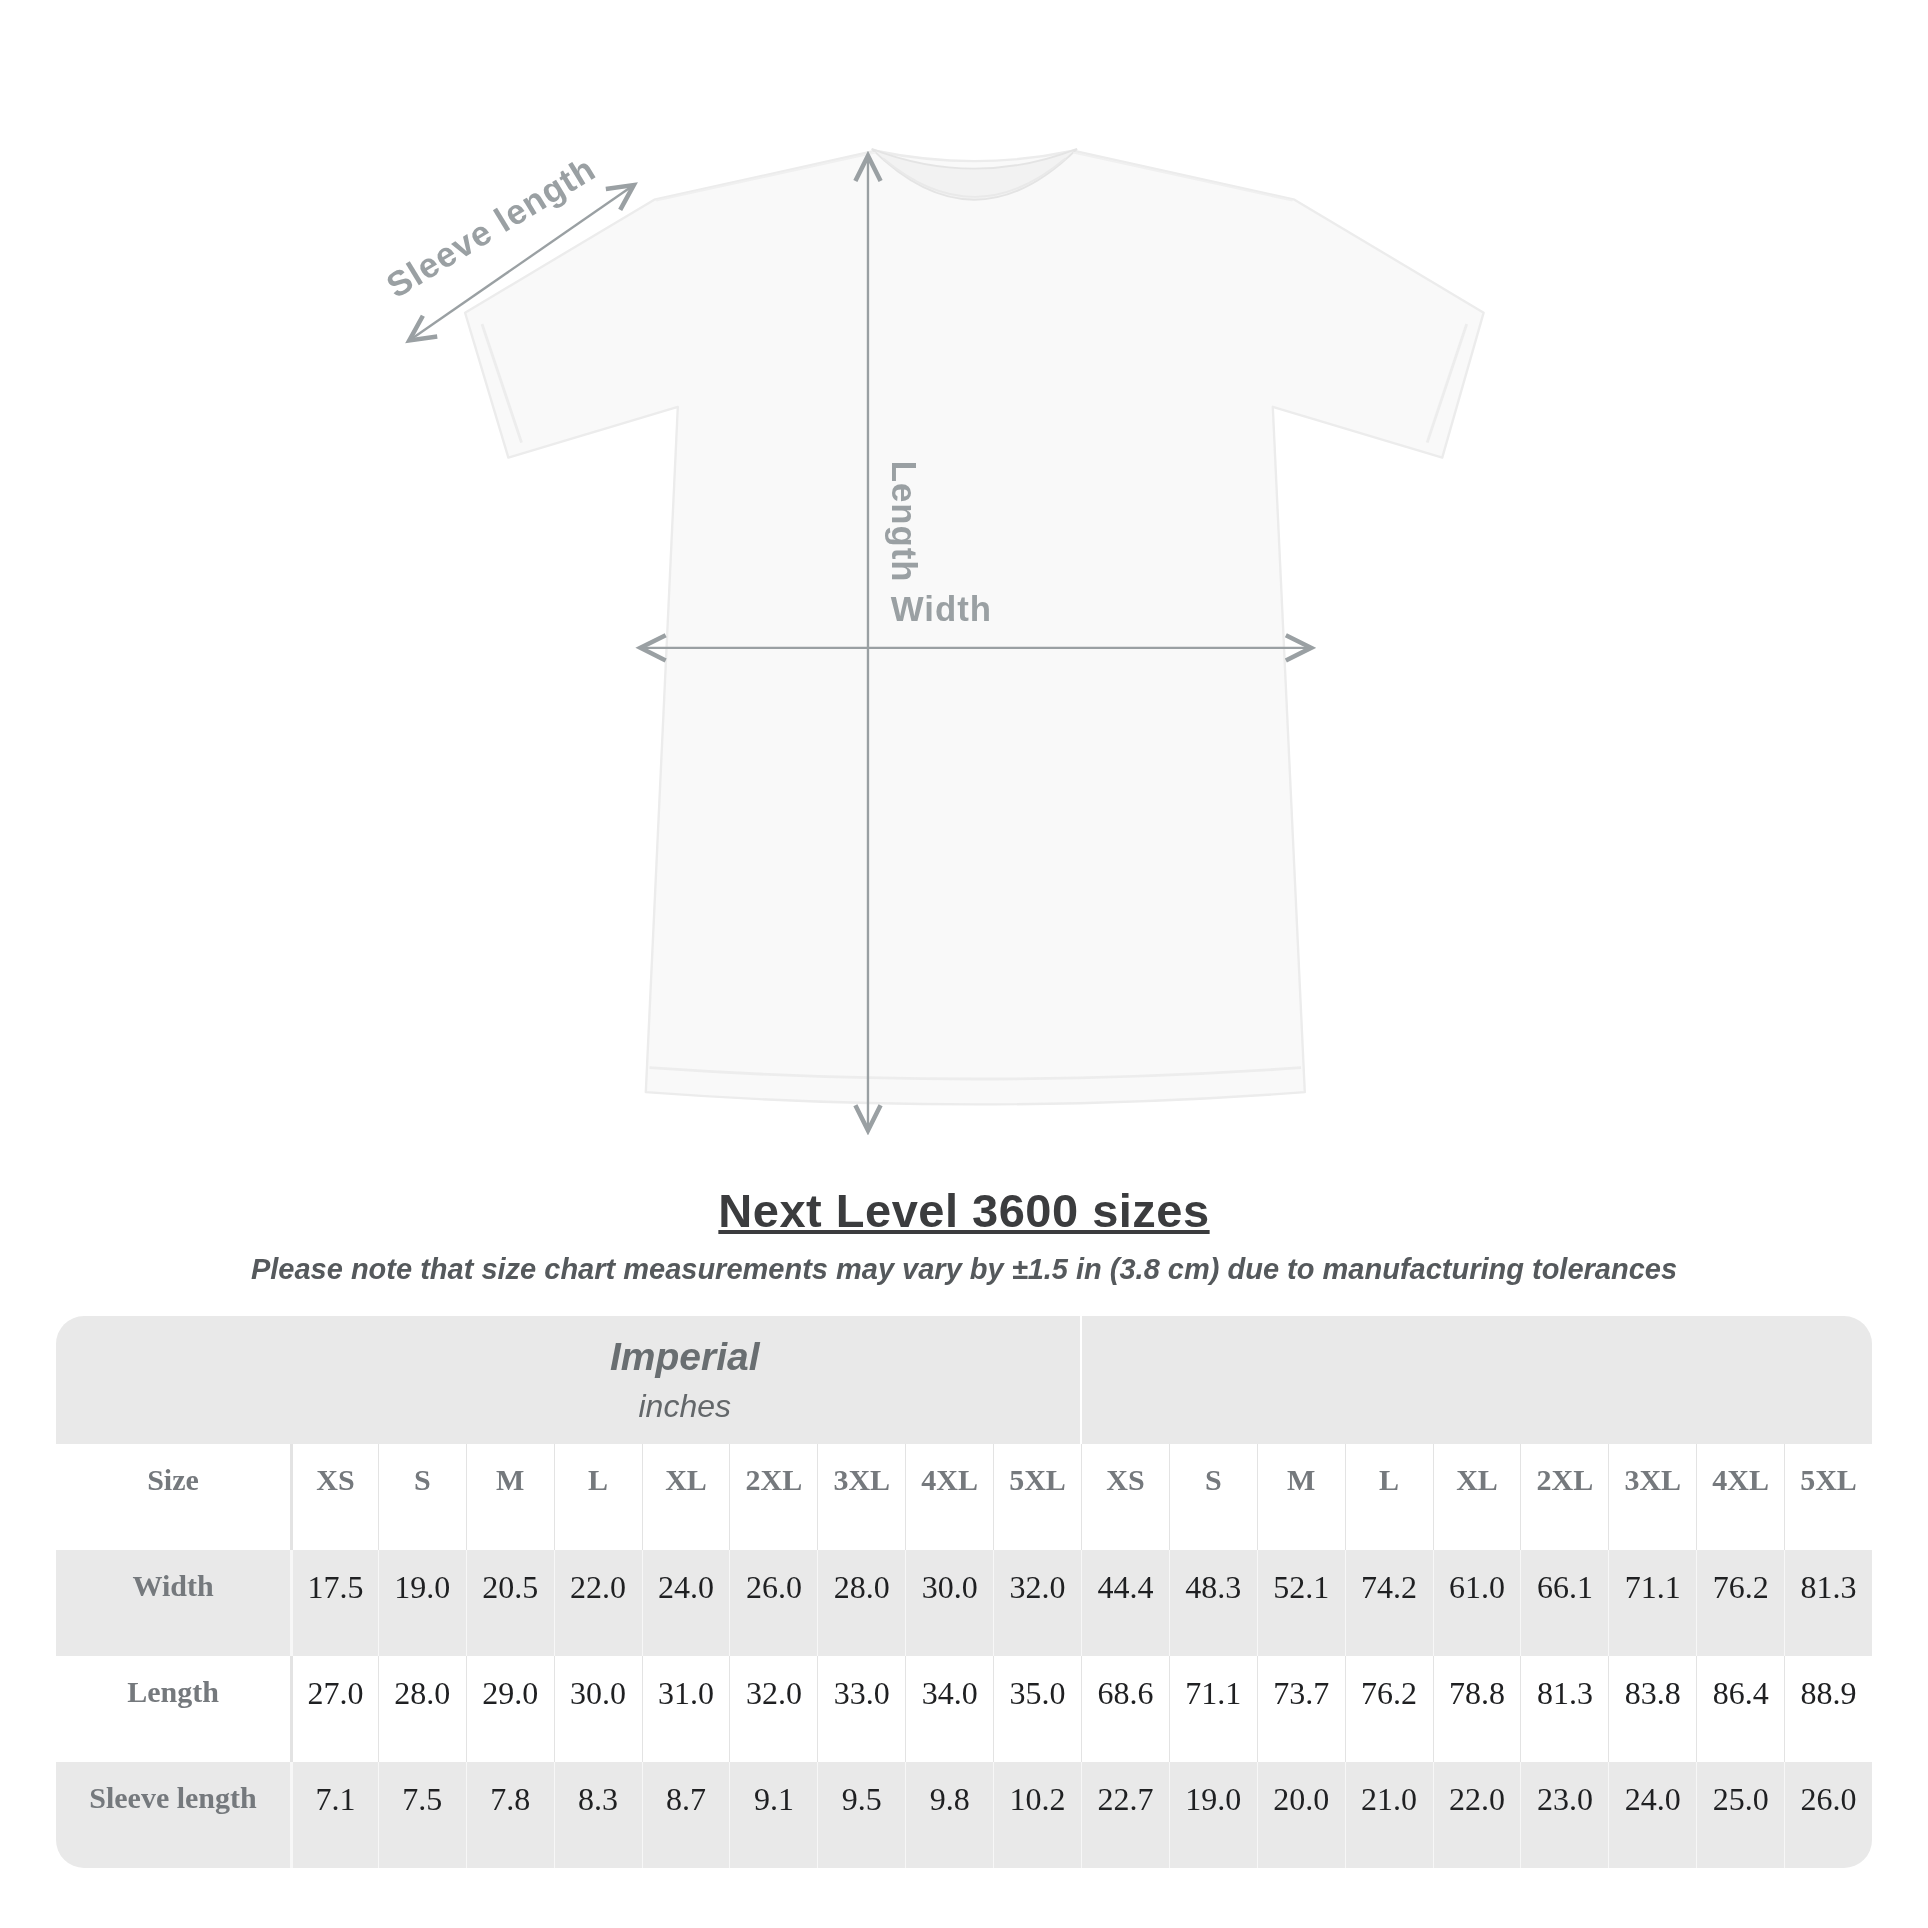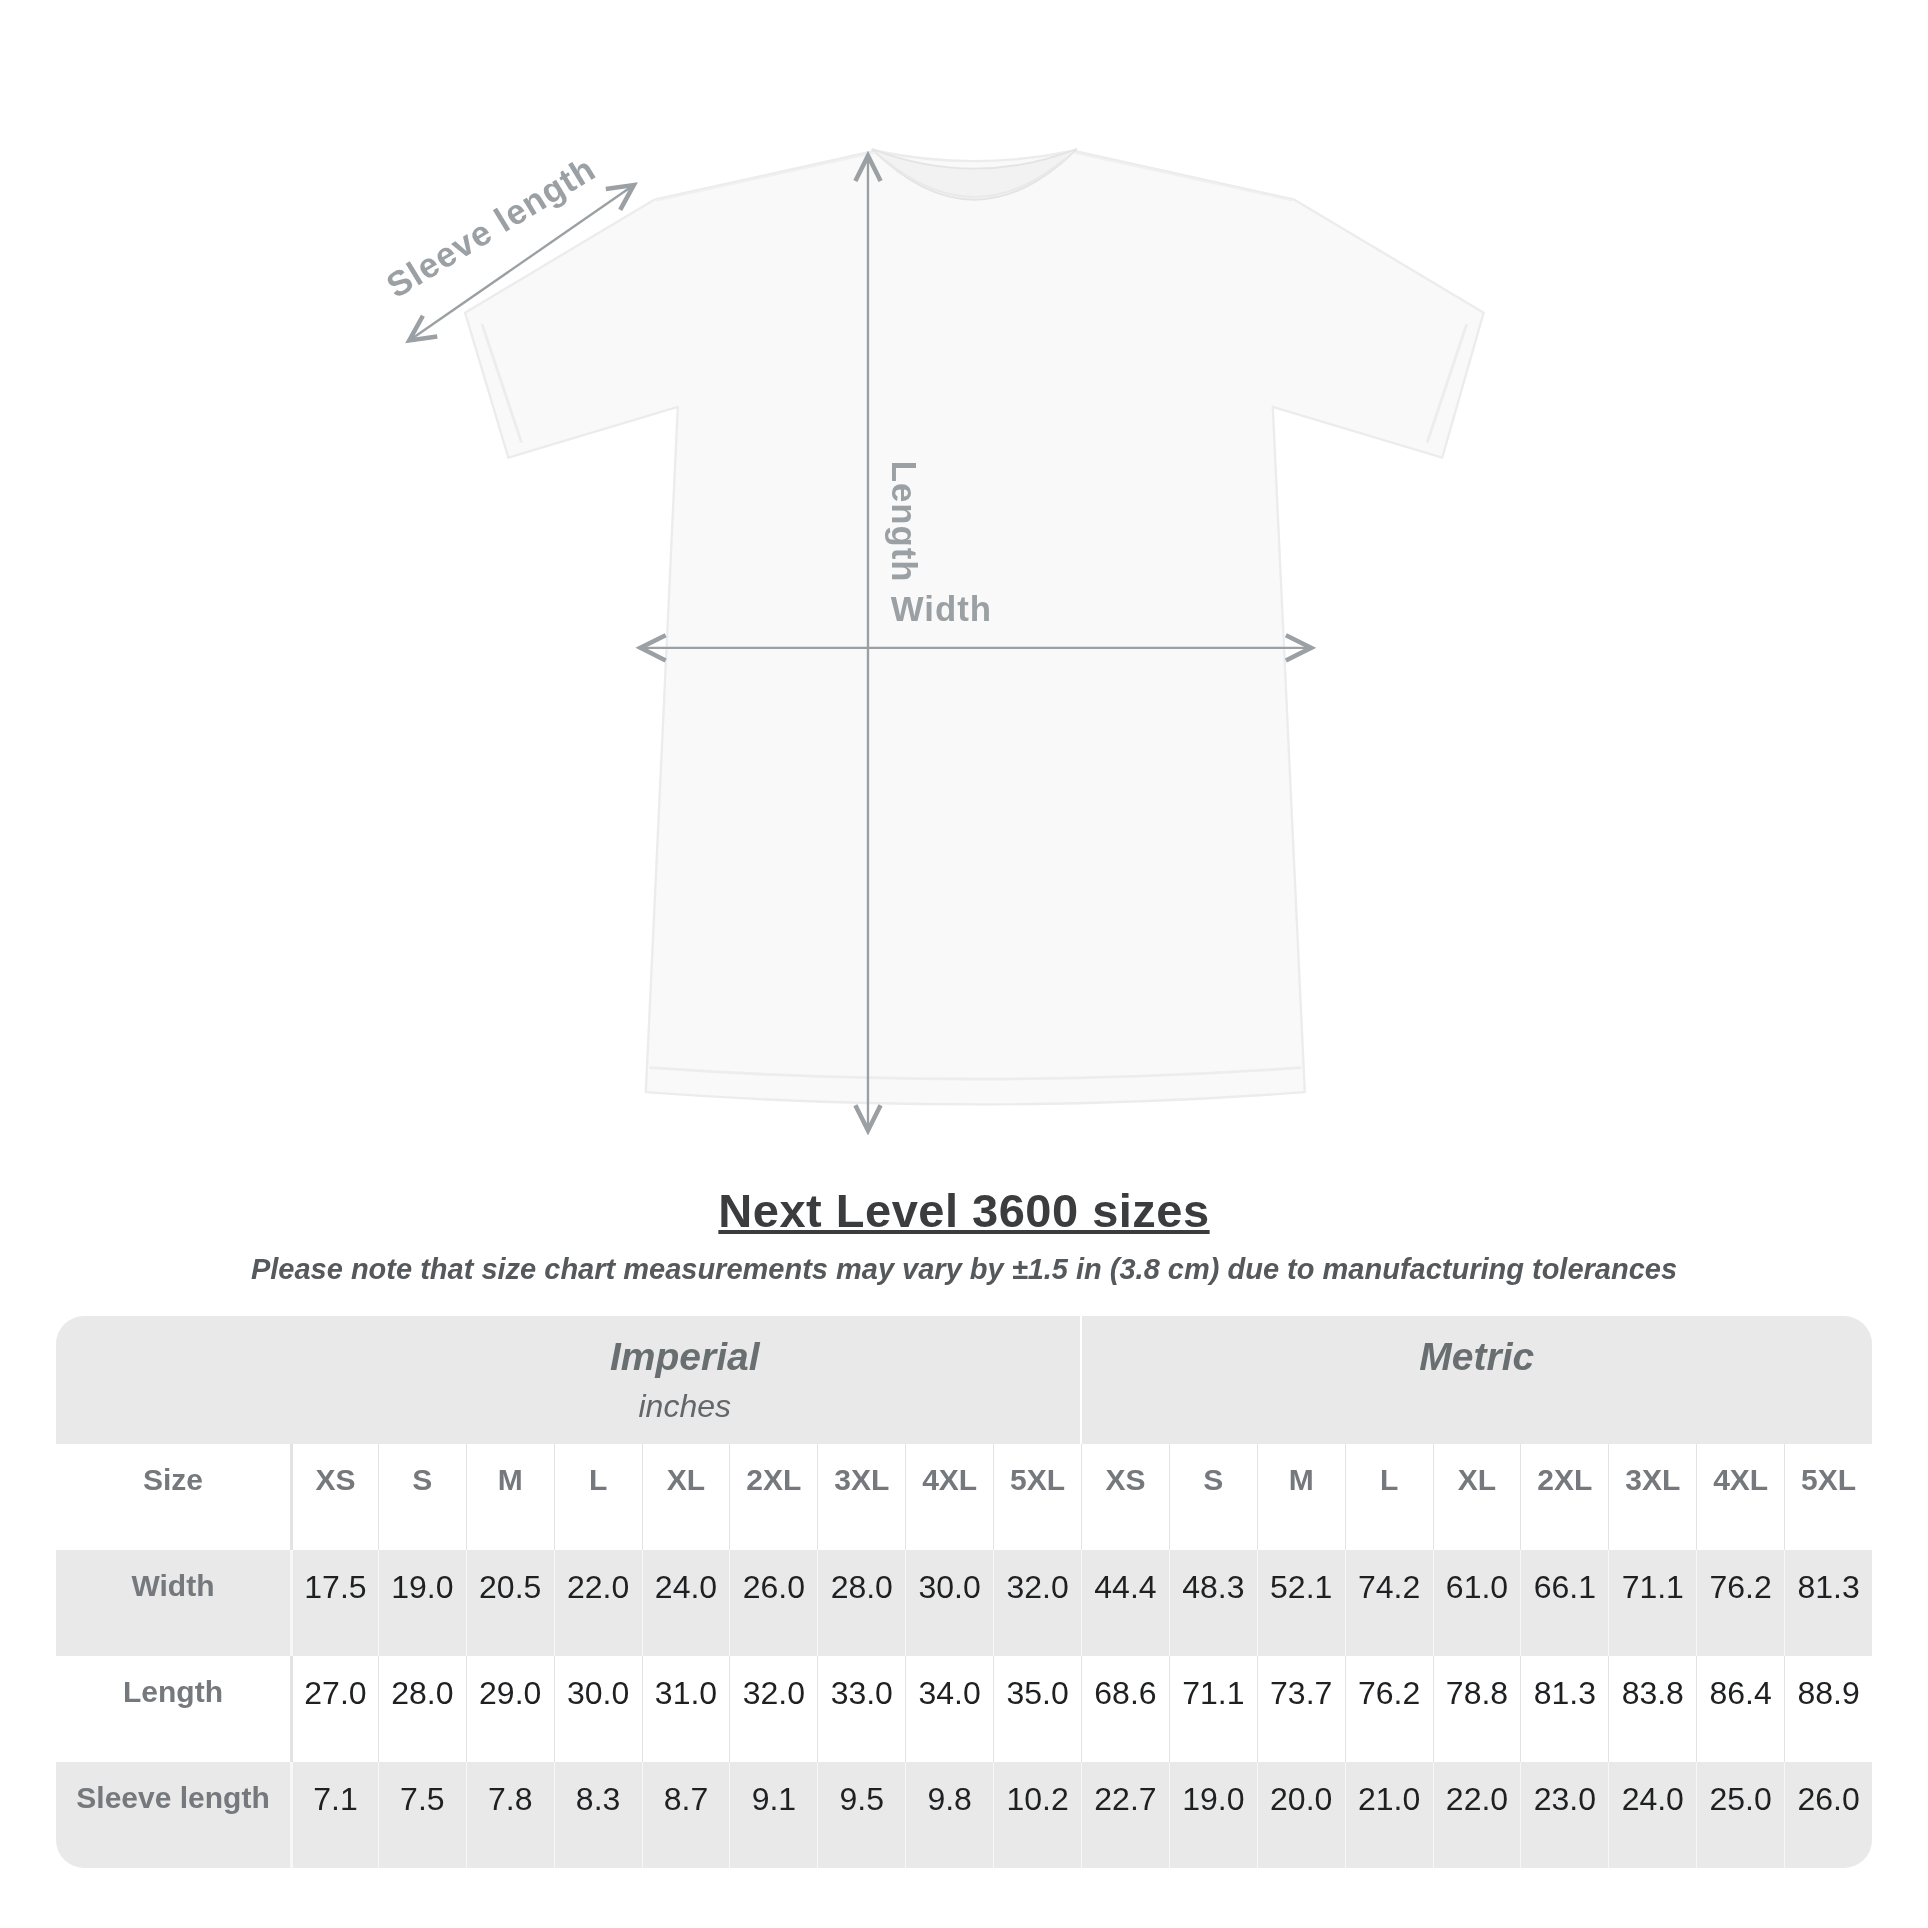--- a/index.html
+++ b/index.html
@@ -18,21 +18,21 @@
   .title-block h1{margin:0;font-size:47px;font-weight:bold;color:#3b3c3e;letter-spacing:0.5px;text-decoration:underline;}
   .title-block p{margin:15px 0 0 0;font-size:29px;font-style:italic;color:#55595c;font-weight:bold;}
   
   .size-table{position:absolute;top:1316px;left:56px;right:56px;}
   .band-row{display:flex;gap:2px;height:128px;}
   .band{background:#e9e9e9;box-sizing:border-box;padding-top:19px;text-align:center;}
   .band-left{width:calc(234px + (100% - 237px)/2);padding-left:234px;border-top-left-radius:28px;}
   .band-right{flex:1;border-top-right-radius:28px;}
   .unit-name{font-size:39px;font-weight:bold;font-style:italic;color:#696e71;}
   .unit-sub{font-size:32px;font-style:italic;color:#63676a;margin-top:9.4px;}
-  .trow{display:grid;grid-template-columns:234px repeat(18,1fr);height:106px;}
+  .trow{display:grid;grid-template-columns:234px repeat(18,1fr);height:106px;font-family:Liberation Serif, serif;}
   .trow.white{background:#ffffff;--dv:#e3e3e3;}
   .trow.gray{background:#e9e9e9;--dv:#f7f7f7;}
   .trow.last{border-bottom-left-radius:28px;border-bottom-right-radius:28px;}
   .cell{
     display:flex;justify-content:center;align-items:flex-start;
     padding-top:19px;box-sizing:border-box;
     font-size:32px;color:#1f2022;
   }
   .cell + .cell{border-left:1.9px solid var(--dv);}
   .trow .cell:nth-child(2){border-left-width:3.8px;}
@@ -88,21 +88,20 @@
     <p>Please note that size chart measurements may vary by ±1.5 in (3.8 cm) due to manufacturing tolerances</p>
   </div>
 
   <div class="size-table">
     <div class="band-row">
       <div class="band band-left">
         <div class="unit-name">Imperial</div>
         <div class="unit-sub">inches</div>
       </div>
       <div class="band band-right">
-        <div class="unit-name">Metric</div>
       </div>
     </div>
     <div id="grid-rows">
         <div class="trow white">
           <div class="cell lbl">Size</div>
           <div class="cell lbl">XS</div>
           <div class="cell lbl">S</div>
           <div class="cell lbl">M</div>
           <div class="cell lbl">L</div>
           <div class="cell lbl">XL</div>

